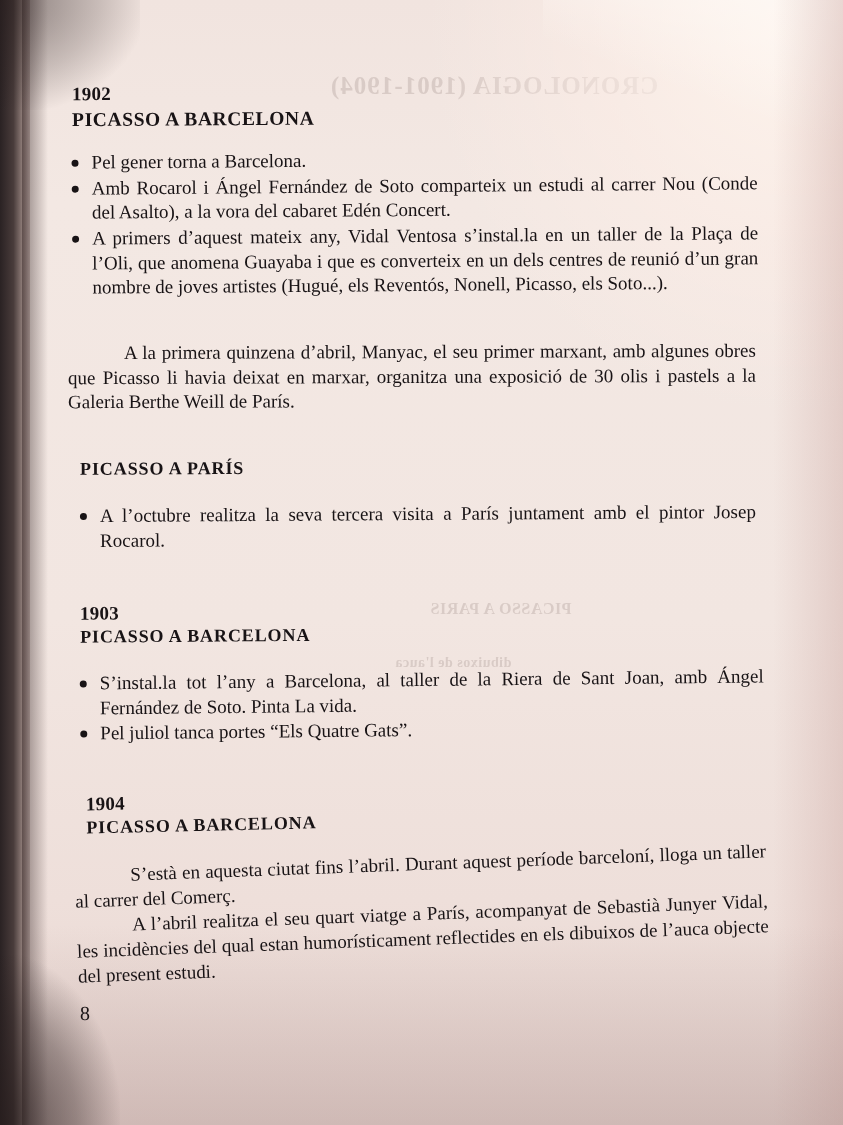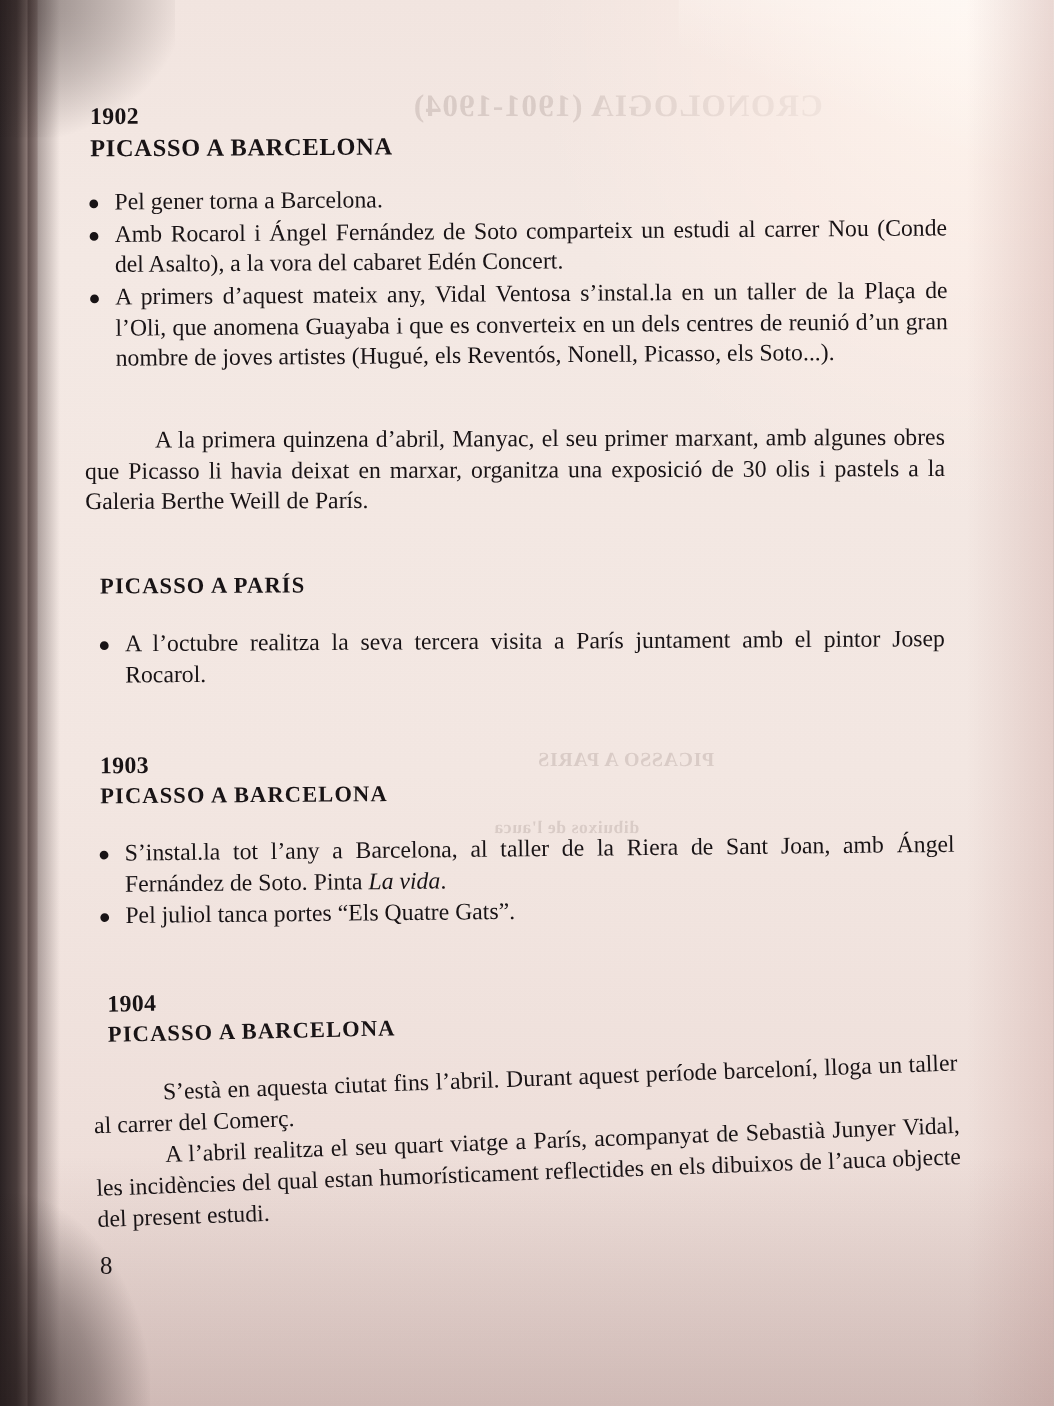--- a/index.html
+++ b/index.html
@@ -167,21 +167,21 @@
   .bullet::before {
     content: "";
     position: absolute;
     left: 4px;
     top: 9px;
     width: 7px; height: 7px;
     border-radius: 50%;
     background: #191416;
   }
 
-  .ital { font-style: italic; }
+  .ital { }
 
   .folio {
     position: absolute;
     font-size: 20px;
     font-family: "Liberation Serif", serif;
     color: #191416;
   }
 
   
   #blk-1902      { left: 72px;  top: 82px;  width: 680px; transform: rotate(-0.35deg); }

